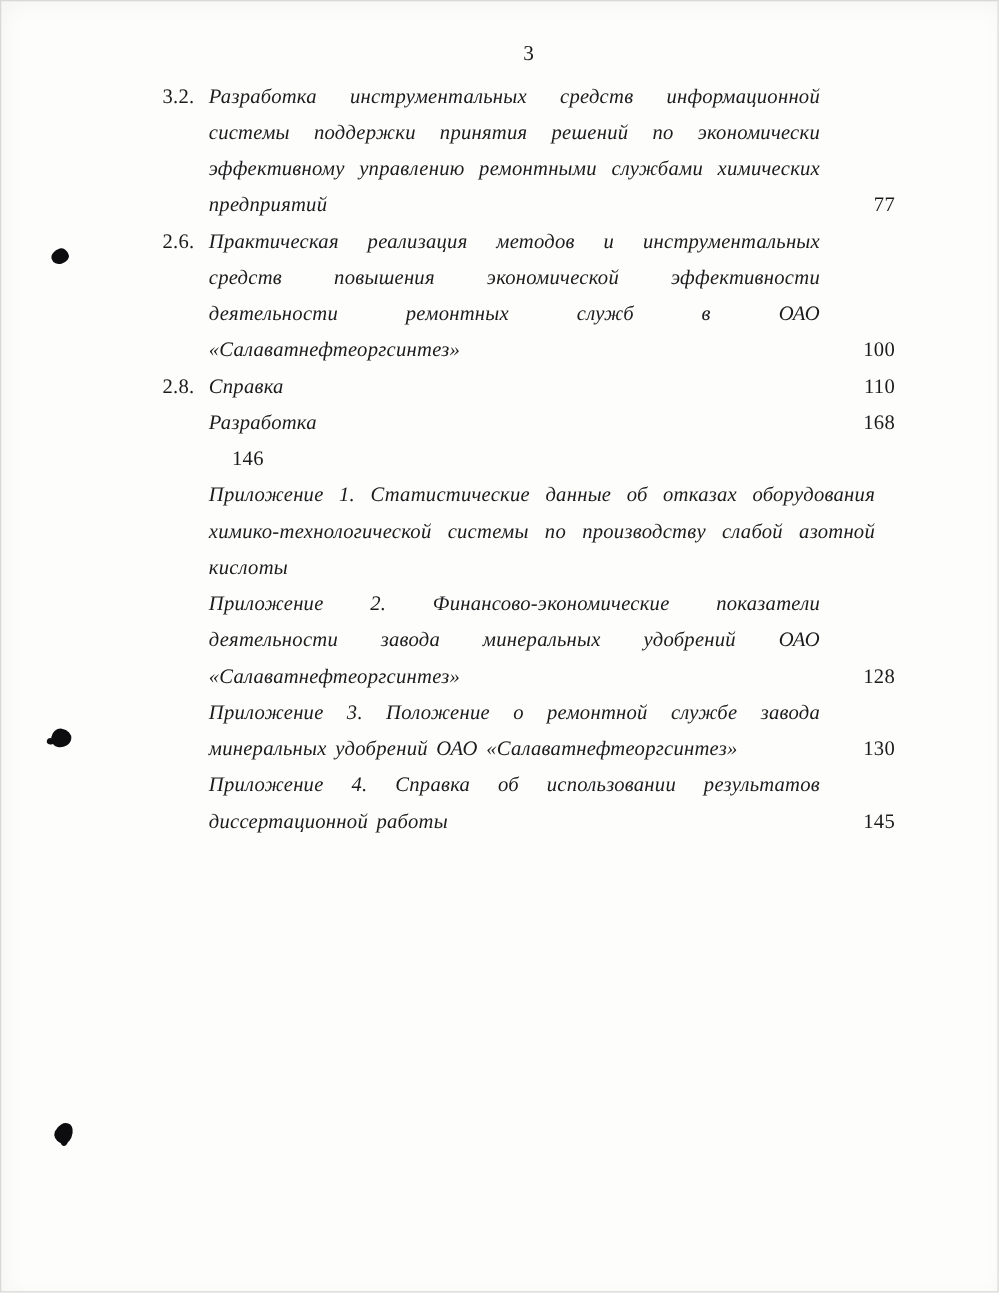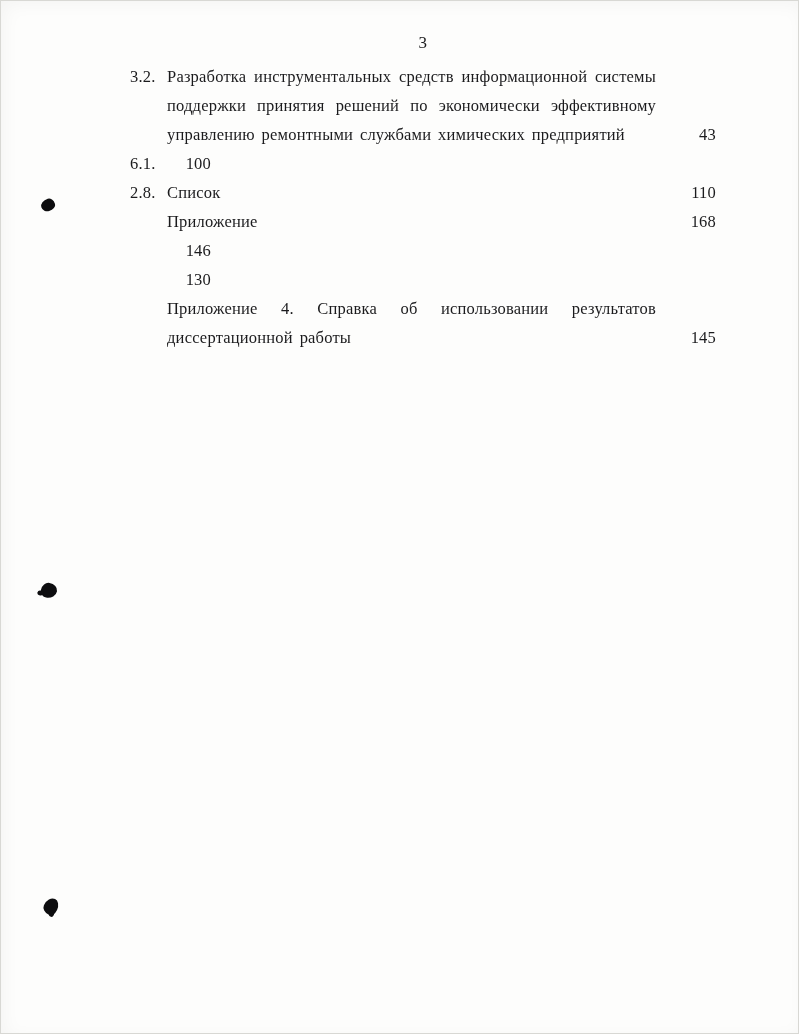--- a/index.html
+++ b/index.html
@@ -43,20 +43,21 @@
   }
   .toc-num {
     width: 37px;
     flex-shrink: 0;
     white-space: nowrap;
   }
   .toc-text {
     flex: 1 1 auto;
     text-align: justify;
     padding-right: 16px;
+    font-style: italic;
   }
   .toc-page {
     width: 44px;
     flex-shrink: 0;
     display: flex;
     align-items: flex-end;
     justify-content: flex-end;
     white-space: nowrap;
   }
   
@@ -104,52 +105,60 @@
 
 <div class="page">
 
   <div class="content">
     <div class="page-number">3</div>
 
     <div class="toc">
   <div class="toc-entry">
     <div class="toc-num">3.2.</div>
     <div class="toc-text">Разработка инструментальных средств информационной системы поддержки принятия решений по экономически эффективному управлению ремонтными службами химических предприятий</div>
-    <div class="toc-page">43</div>
+    <div class="toc-page">77</div>
   </div>
 
   <div class="toc-entry">
-    <div class="toc-num">6.1.</div>
+    <div class="toc-num">2.6.</div>
+    <div class="toc-text">Практическая реализация методов и инструментальных средств повышения экономической эффективности деятельности ремонтных служб в ОАО «Салаватнефтеоргсинтез»</div>
     <div class="toc-page">100</div>
   </div>
 
   <div class="toc-entry">
     <div class="toc-num">2.8.</div>
-    <div class="toc-text">Список</div>
+    <div class="toc-text">Справка</div>
     <div class="toc-page">110</div>
   </div>
 
   <div class="toc-entry">
     <div class="toc-num"></div>
-    <div class="toc-text">Приложение</div>
+    <div class="toc-text">Разработка</div>
     <div class="toc-page">168</div>
   </div>
 
   <div class="toc-entry">
     <div class="toc-num"></div>
     <div class="toc-page">146</div>
   </div>
 
   <div class="toc-entry">
     <div class="toc-num"></div>
+    <div class="toc-text">Приложение 1. Статистические данные об отказах оборудования химико-технологической системы по производству слабой азотной кислоты</div>
   </div>
-
 
   <div class="toc-entry">
     <div class="toc-num"></div>
+    <div class="toc-text">Приложение 2. Финансово-экономические показатели деятельности завода минеральных удобрений ОАО «Салаватнефтеоргсинтез»</div>
+    <div class="toc-page">128</div>
+  </div>
+
+  <div class="toc-entry">
+    <div class="toc-num"></div>
+    <div class="toc-text">Приложение 3. Положение о ремонтной службе завода минеральных удобрений ОАО «Салаватнефтеоргсинтез»</div>
     <div class="toc-page">130</div>
   </div>
 
   <div class="toc-entry">
     <div class="toc-num"></div>
     <div class="toc-text">Приложение 4. Справка об использовании результатов диссертационной работы</div>
     <div class="toc-page">145</div>
   </div>
 </div>
   </div>

